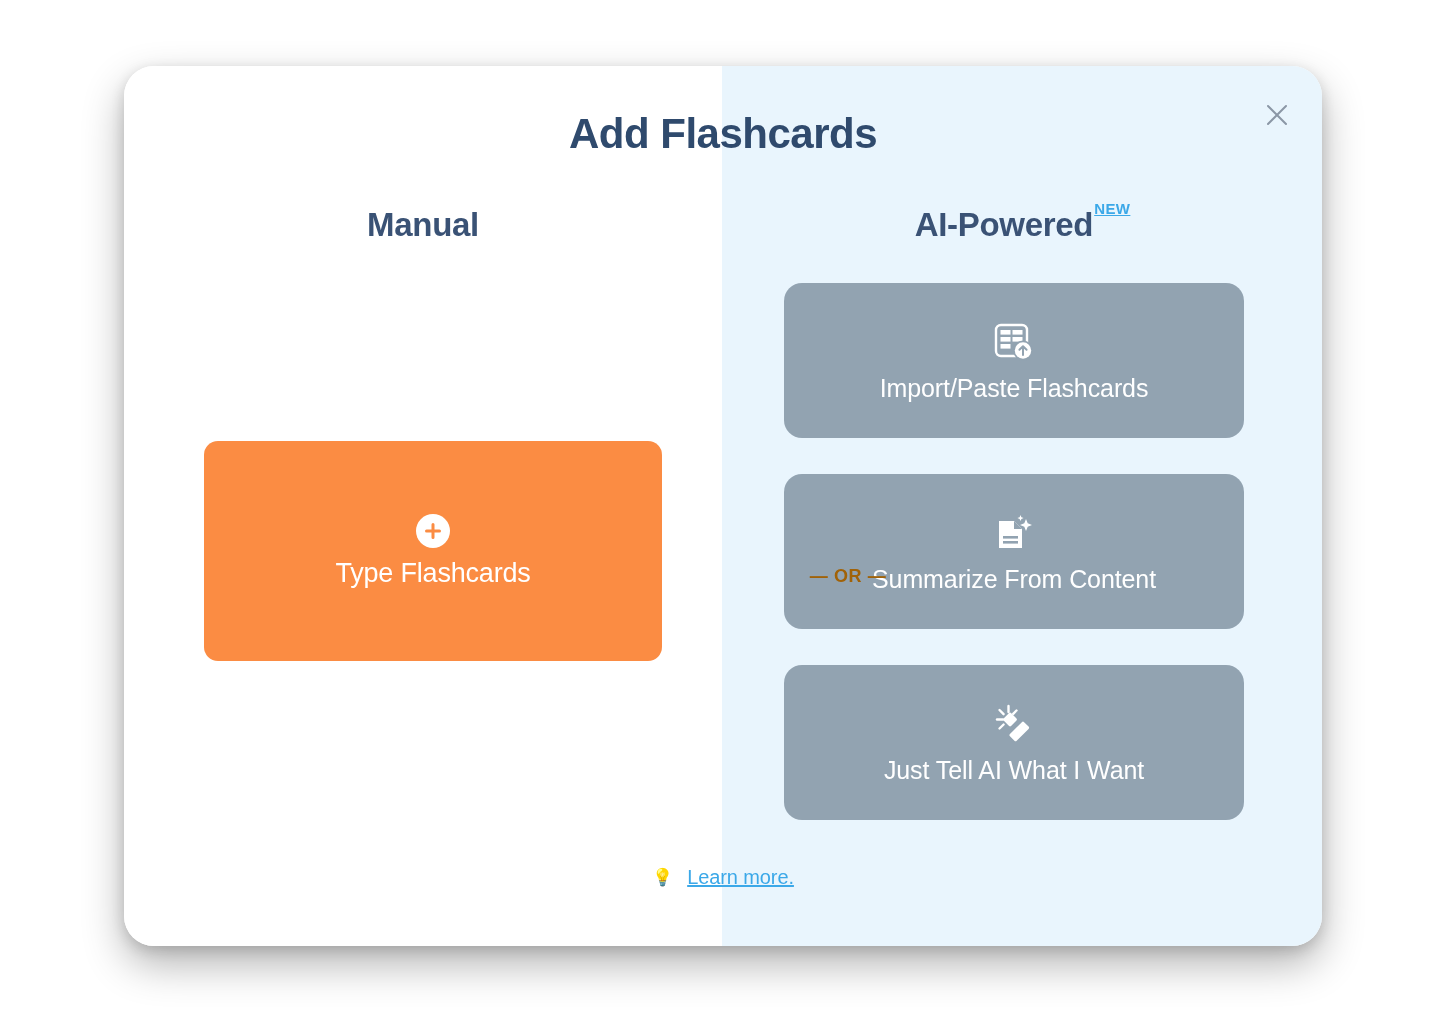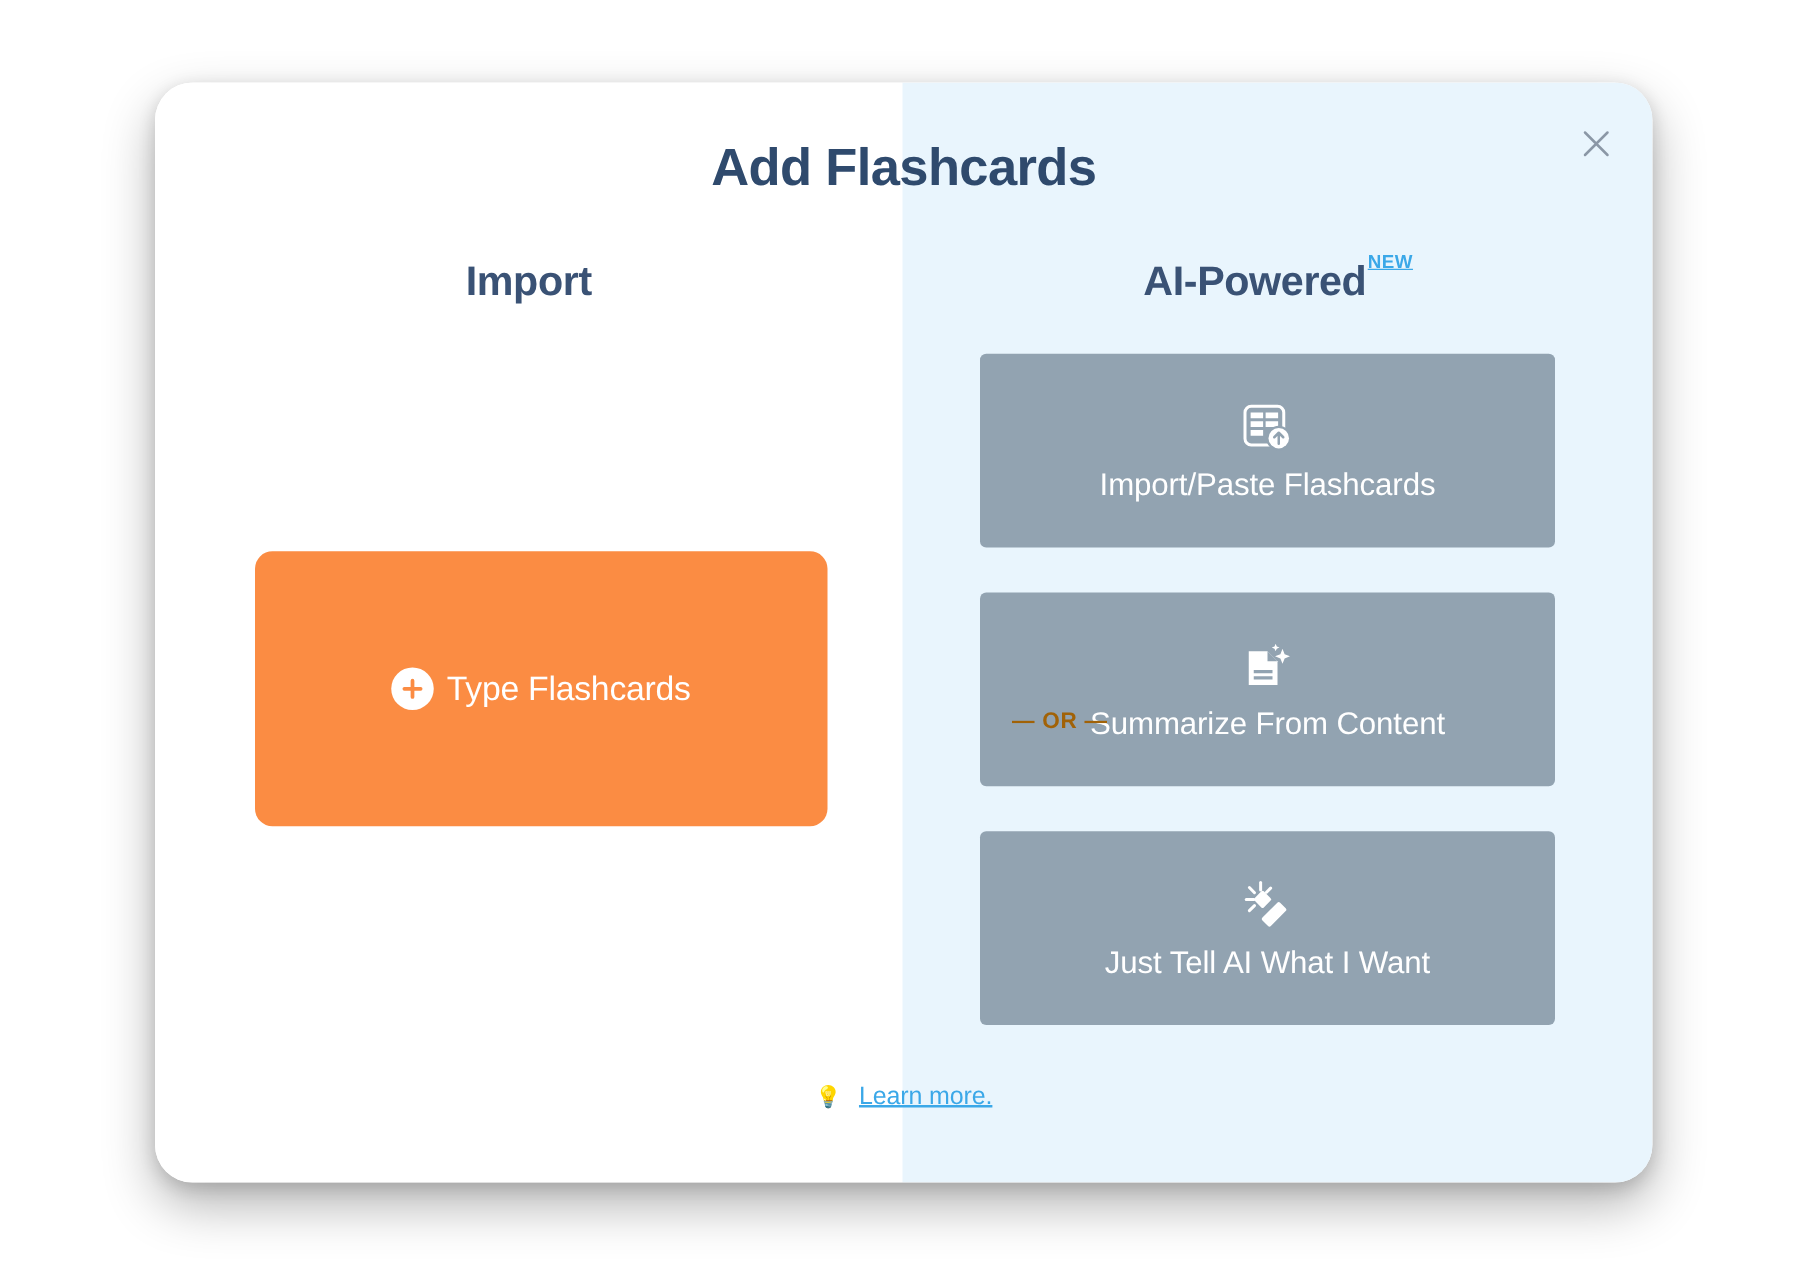--- a/index.html
+++ b/index.html
@@ -109,21 +109,21 @@
   
   .btn-type {
     position: absolute;
     left: 80px; top: 375px;
     width: 458px; height: 220px;
     border: none;
     border-radius: 14px;
     background: #fb8c43;
     color: #ffffff;
     display: flex;
-    flex-direction: row;
+    flex-direction: column;
     align-items: center;
     justify-content: center;
     gap: 10px;
     cursor: pointer;
     font-family: "Liberation Sans", sans-serif;
   }
   .btn-type .label {
     font-size: 27px;
     letter-spacing: -0.2px;
   }
@@ -141,21 +141,21 @@
     left: 660px; top: 217px;
     width: 460px;
     display: flex;
     flex-direction: column;
     gap: 36px;
   }
   .btn-ai {
     width: 460px;
     height: 155px;
     border: none;
-    border-radius: 5px;
+    border-radius: 18px;
     background: #92a3b1;
     color: #ffffff;
     display: flex;
     flex-direction: column;
     align-items: center;
     justify-content: center;
     gap: 8px;
     cursor: pointer;
     font-family: "Liberation Sans", sans-serif;
   }
@@ -206,21 +206,21 @@
         <span>
           <svg width="30" height="30" viewBox="0 0 30 30" aria-hidden="true">
             <path d="M6 6 L24 24 M24 6 L6 24" stroke="#8b97a6" stroke-width="2" stroke-linecap="round" fill="none"></path>
           </svg>
         </span>
       </div>
 
       <div class="modal-title">Add Flashcards</div>
 
       <div class="col-head manual">
-        <span>Import</span>
+        <span>Manual</span>
       </div>
 
       <div class="col-head ai">
         <span>AI-Powered</span><span class="new-sup">NEW</span>
       </div>
 
       <div class="or-divider">— OR —</div>
 
       <button class="btn-type">
         <span class="plus-circle">

